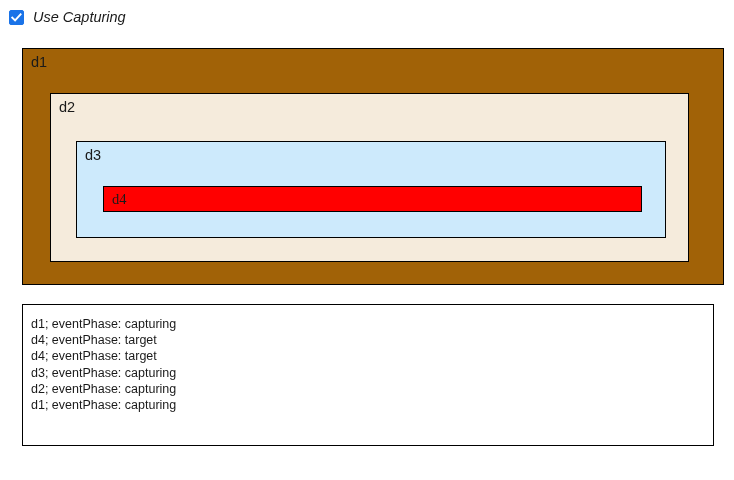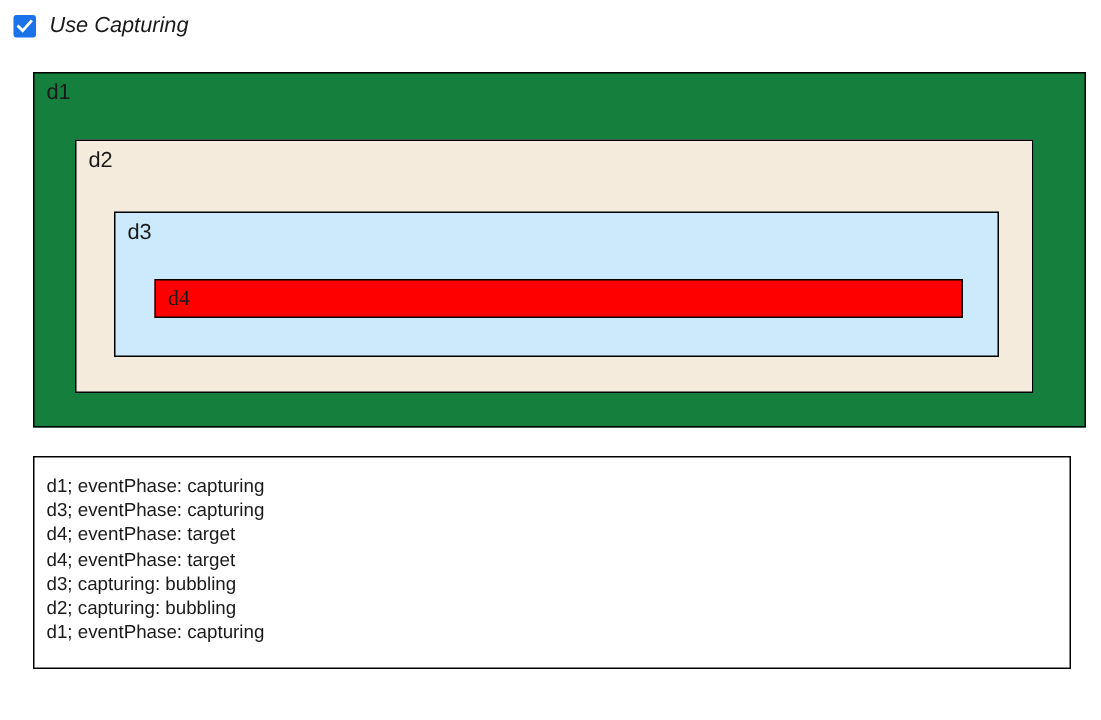--- a/index.html
+++ b/index.html
@@ -60,21 +60,21 @@
     top: 5px;
     font-size: 14.5px;
     line-height: 16px;
     color: #1a1a1a;
     white-space: nowrap;
   }
 
   #d1 {
     left: 22px;  top: 48px;
     width: 702px; height: 237px;
-    background: #15803d;
+    background: #a16207;
   }
   #d2 {
     left: 27px;  top: 44px;
     width: 639px; height: 169px;
     background: #f5ebdc;
   }
   #d3 {
     left: 25px;  top: 47px;
     width: 590px; height: 97px;
     background: #cdeafc;
@@ -129,19 +129,18 @@
       <div class="box" id="d4">
         <span class="box-label">d4</span>
       </div>
 
     </div>
   </div>
 </div>
 
 <div id="log">
   <div class="log-line">d1; eventPhase: capturing</div>
-  <div class="log-line">d3; eventPhase: capturing</div>
   <div class="log-line">d4; eventPhase: target</div>
   <div class="log-line">d4; eventPhase: target</div>
-  <div class="log-line">d3; capturing: bubbling</div>
-  <div class="log-line">d2; capturing: bubbling</div>
+  <div class="log-line">d3; eventPhase: capturing</div>
+  <div class="log-line">d2; eventPhase: capturing</div>
   <div class="log-line">d1; eventPhase: capturing</div>
 </div>
 
 </body></html>

